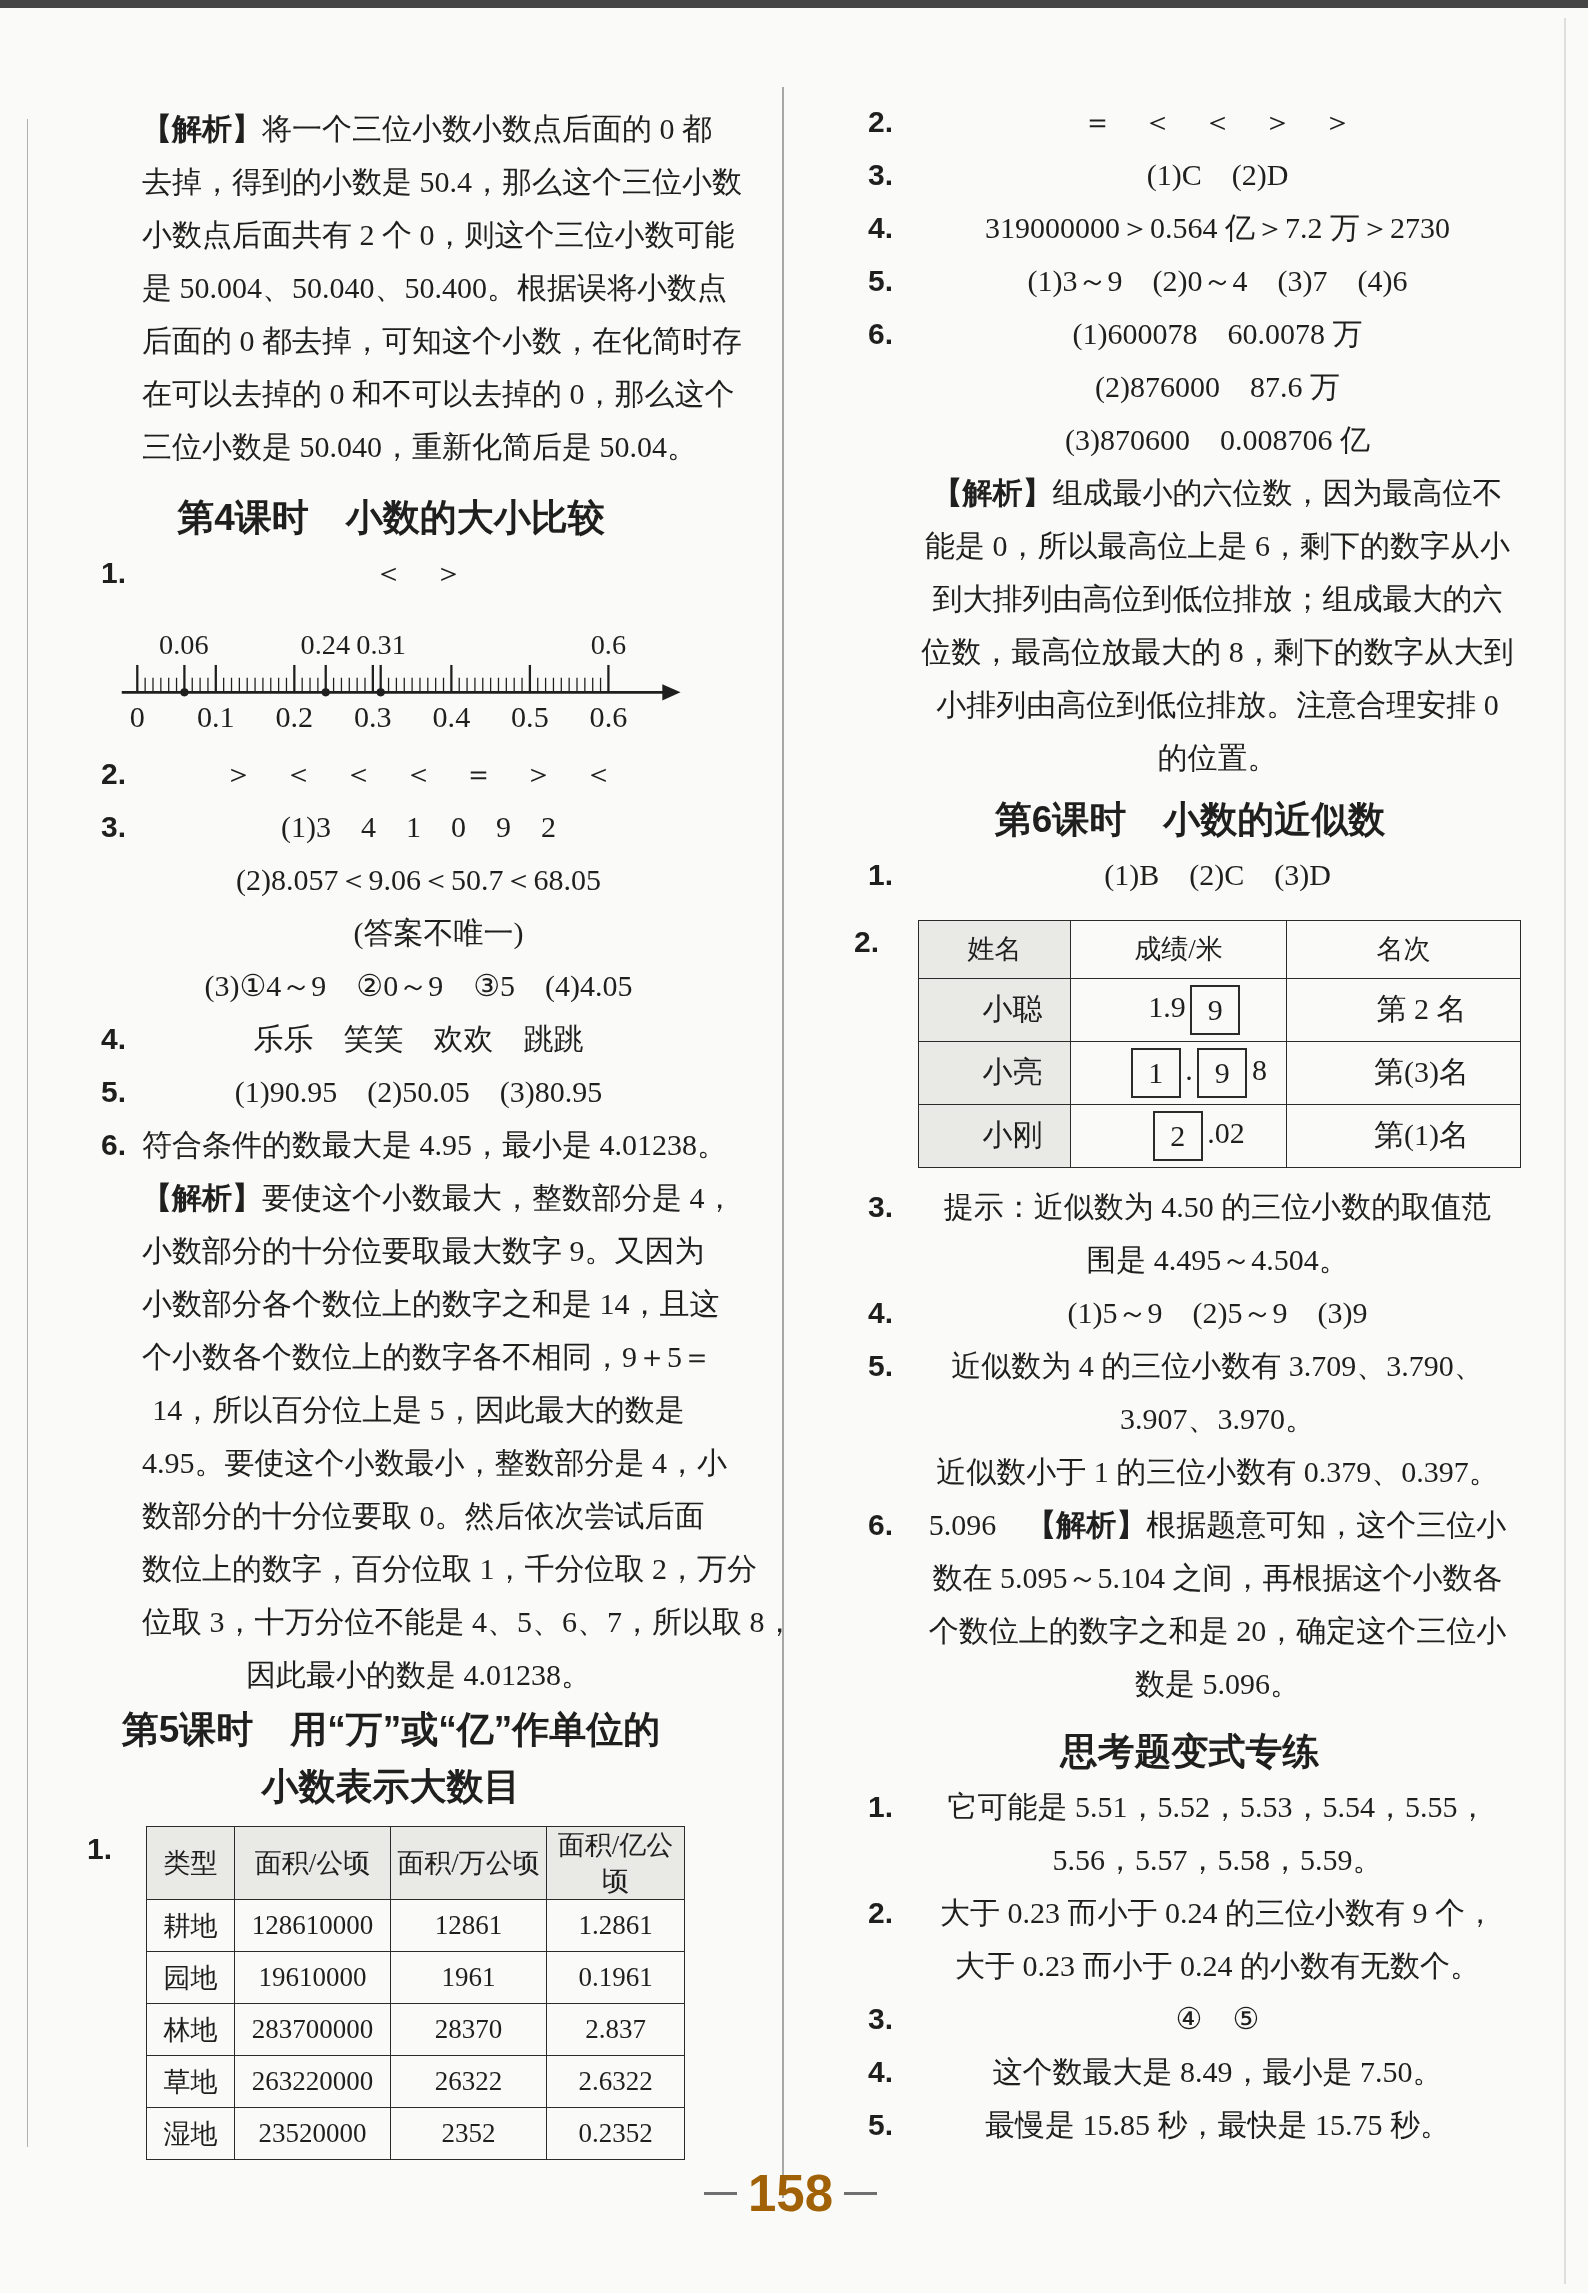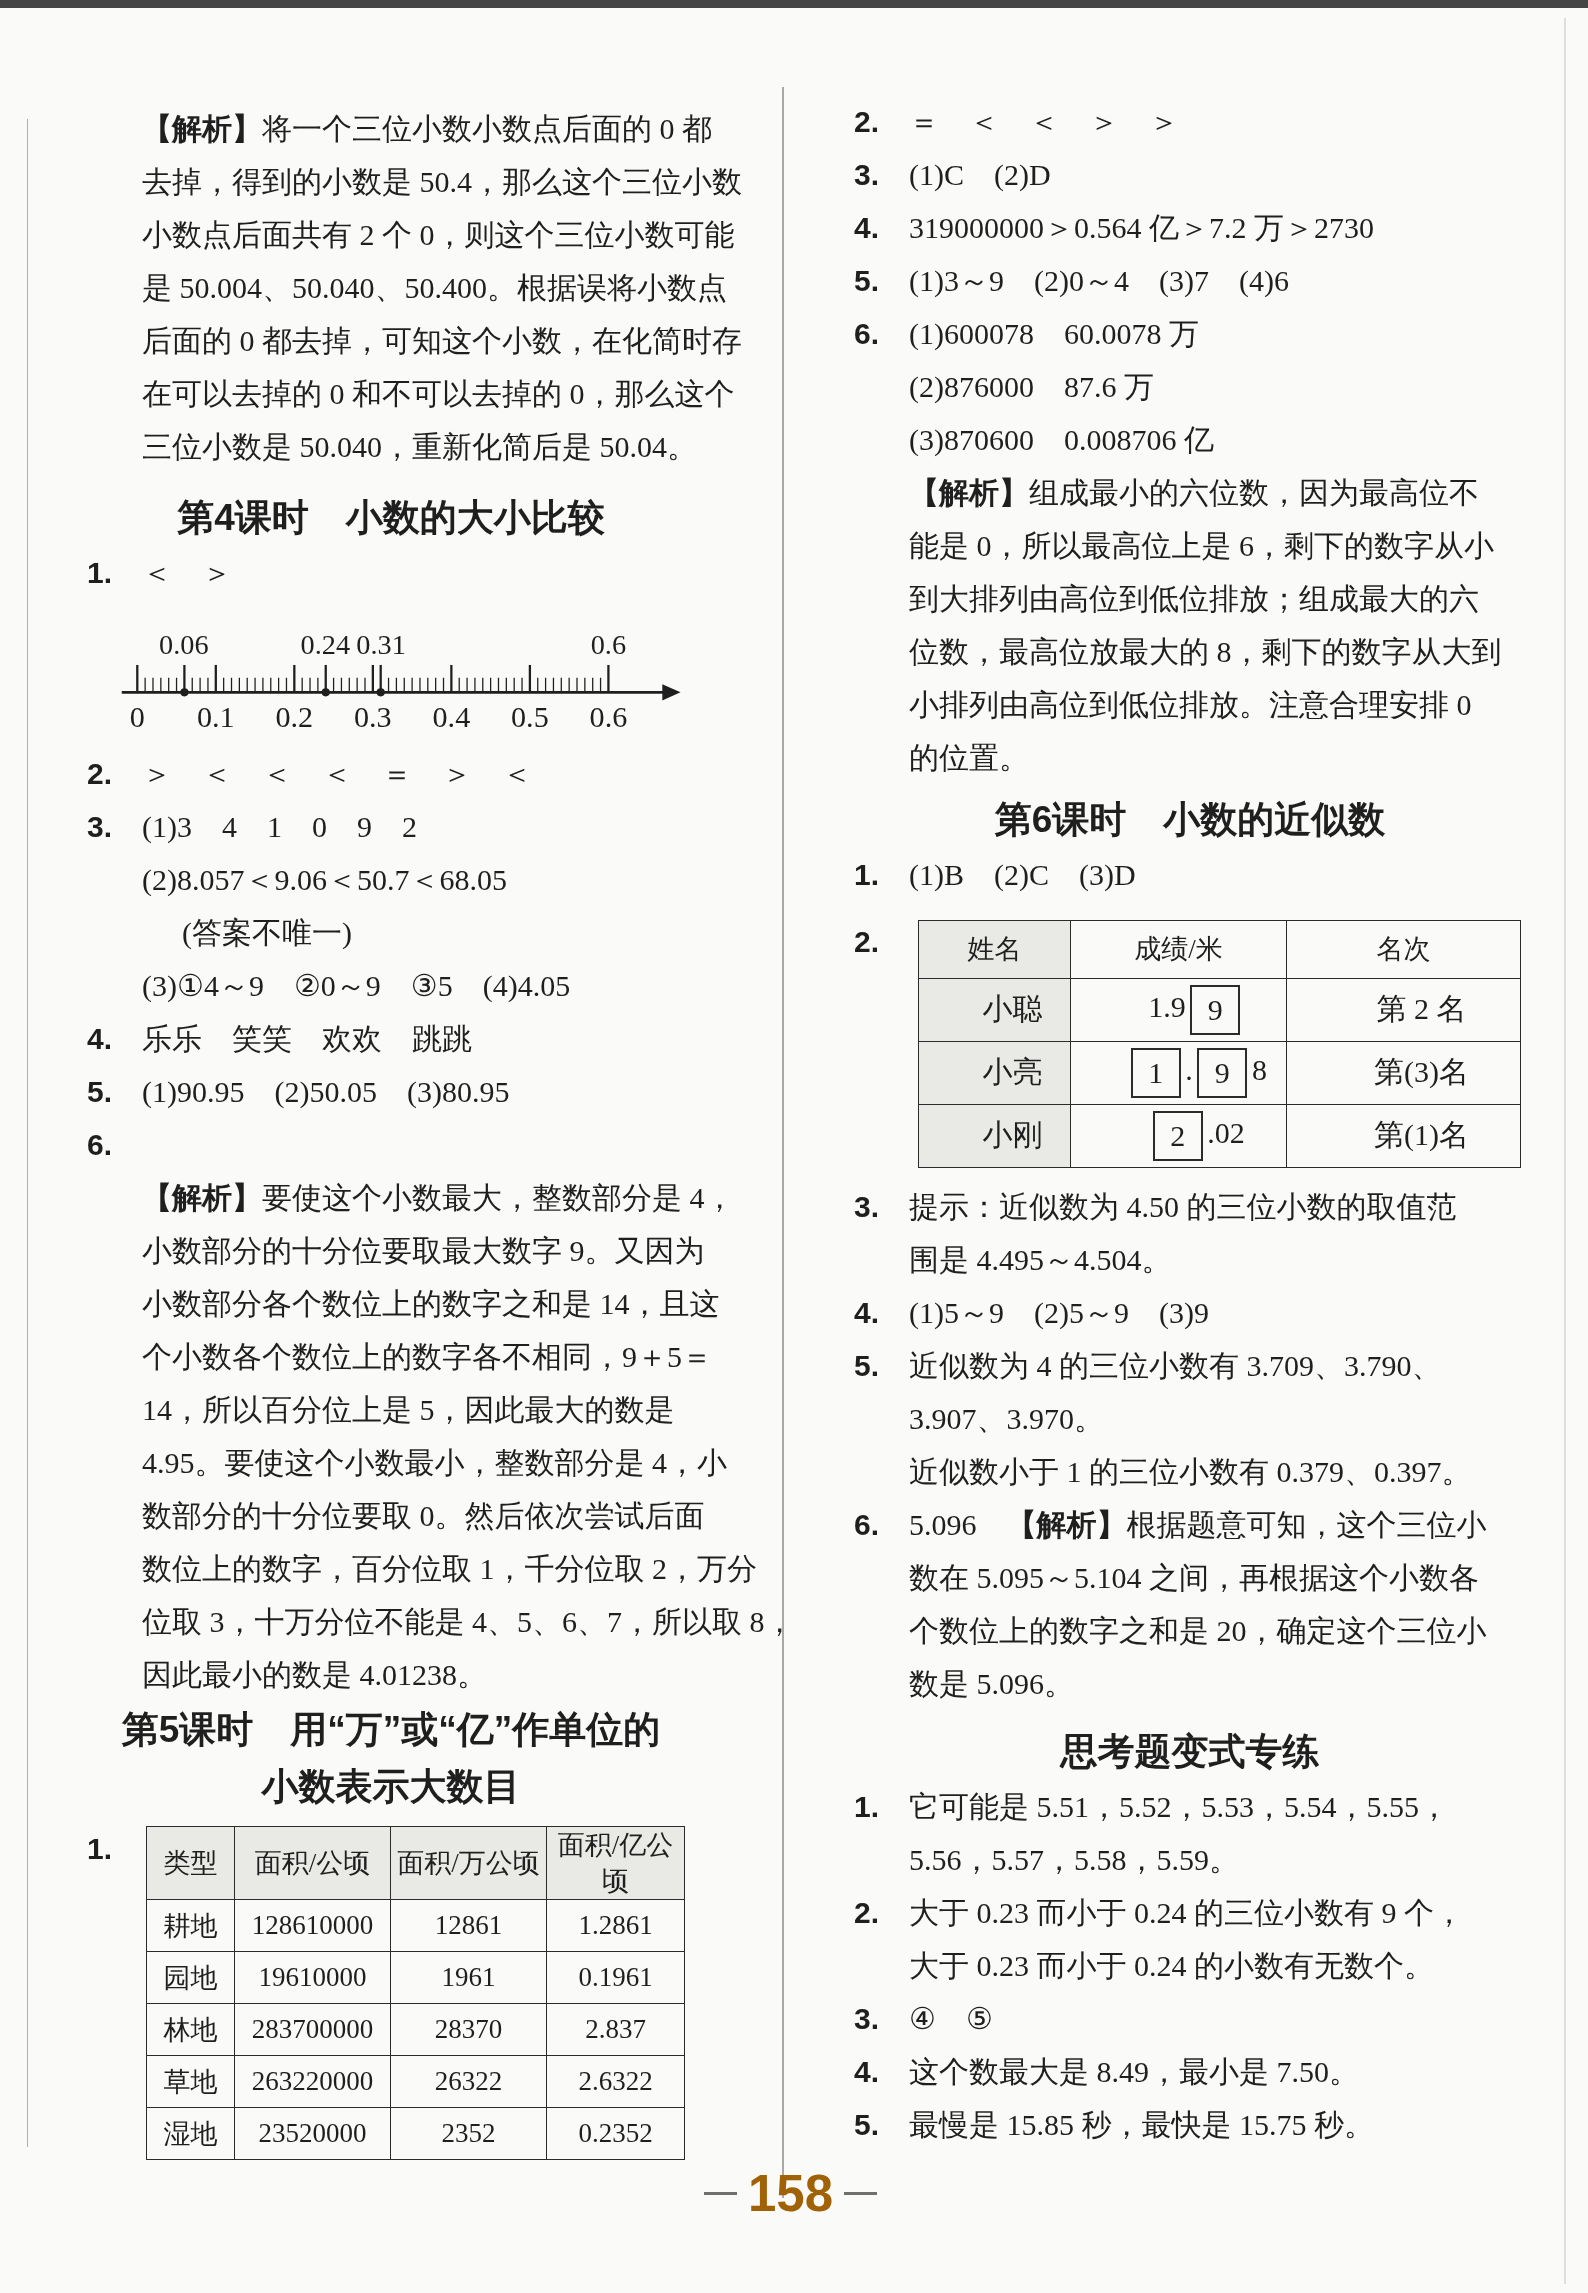--- a/index.html
+++ b/index.html
@@ -21,20 +21,21 @@
   .col{position:absolute;}
   .col-left{left:87px;top:102px;width:608px;}
   .col-right{left:854px;top:95px;width:672px;}
 
   .line{
     position:relative;
     height:53px;line-height:53px;
     padding-left:55px;
     font-size:30px;
     white-space:nowrap;
+    text-align:center;
   }
   .line .num{
     position:absolute;left:0;top:0;width:53px;
     font-family:"Liberation Sans", sans-serif;
     font-weight:700;
   }
   .ind{padding-left:95px;}
   .jx{font-family:"Liberation Sans", sans-serif;font-weight:700;}
 
   .h-center{
@@ -211,21 +212,21 @@
 
     <div class="line"><span class="num">2.</span><span>＞　＜　＜　＜　＝　＞　＜</span></div>
 
     <div class="line"><span class="num">3.</span><span>(1)3　4　1　0　9　2</span></div>
     <div class="line">(2)8.057＜9.06＜50.7＜68.05</div>
     <div class="line ind">(答案不唯一)</div>
     <div class="line">(3)①4～9　②0～9　③5　(4)4.05</div>
 
     <div class="line"><span class="num">4.</span><span>乐乐　笑笑　欢欢　跳跳</span></div>
     <div class="line"><span class="num">5.</span><span>(1)90.95　(2)50.05　(3)80.95</span></div>
-    <div class="line"><span class="num">6.</span></div>
+    <div class="line"><span class="num">6.</span><span>符合条件的数最大是 4.95，最小是 4.01238。</span></div>
 
     <div class="line"><span class="jx">【解析】</span><span>要使这个小数最大，整数部分是 4，</span></div>
     <div class="line">小数部分的十分位要取最大数字 9。又因为</div>
     <div class="line">小数部分各个数位上的数字之和是 14，且这</div>
     <div class="line">个小数各个数位上的数字各不相同，9＋5＝</div>
     <div class="line">14，所以百分位上是 5，因此最大的数是</div>
     <div class="line">4.95。要使这个小数最小，整数部分是 4，小</div>
     <div class="line">数部分的十分位要取 0。然后依次尝试后面</div>
     <div class="line">数位上的数字，百分位取 1，千分位取 2，万分</div>
     <div class="line">位取 3，十万分位不能是 4、5、6、7，所以取 8，</div>

